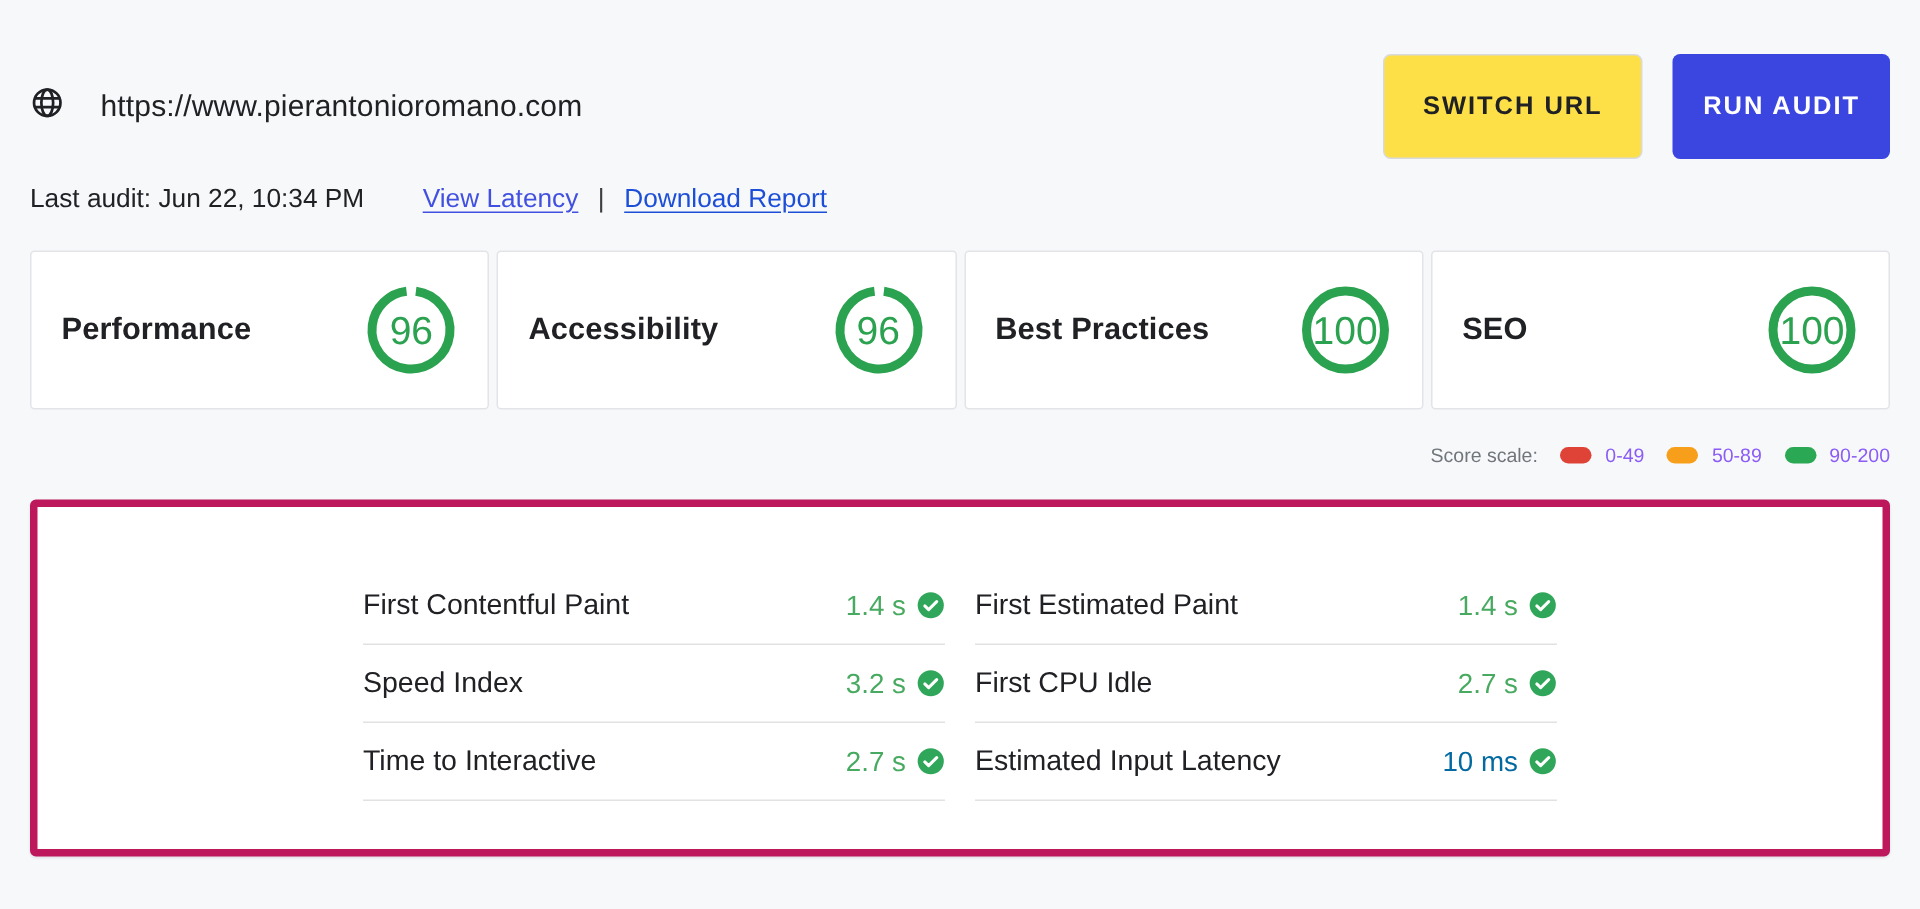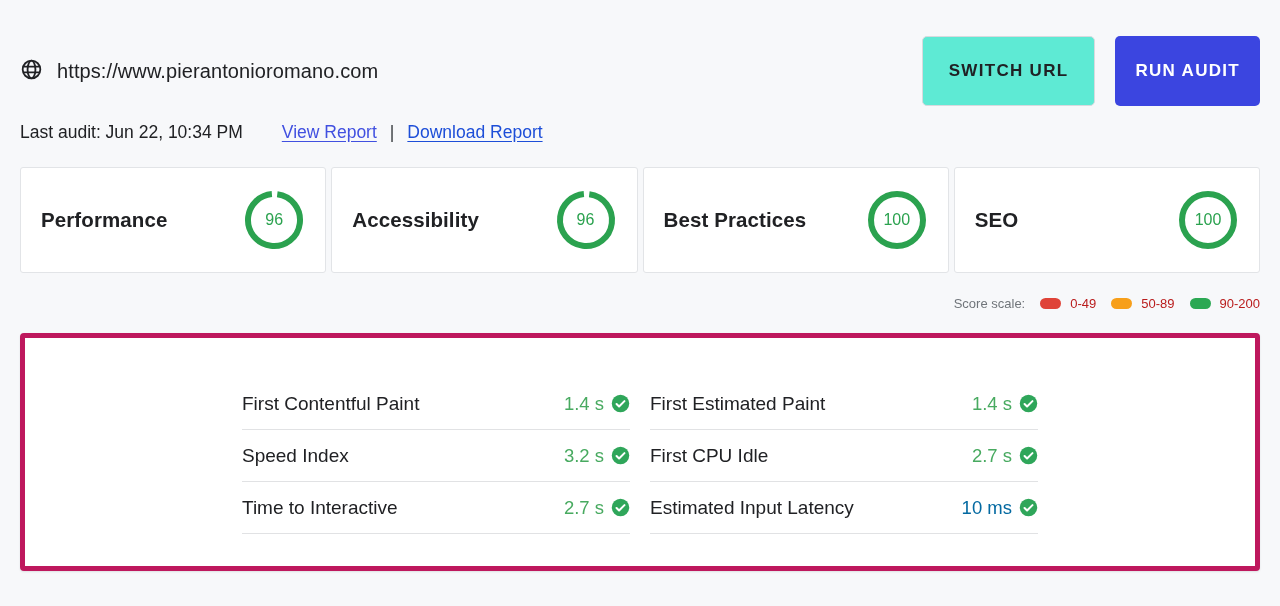--- a/index.html
+++ b/index.html
@@ -7,54 +7,54 @@
   body {
     width: 1280px; height: 606px; overflow: hidden;
     background: #f7f8fa;
     font-family: "Liberation Sans", sans-serif;
     color: #202124;
   }
   .page { padding: 0 20px; }
 
   
   .topbar { margin-top: 36px; height: 70px; display: flex; align-items: center; justify-content: space-between; }
-  .url-group { display: flex; align-items: center; gap: 14px; }
+  .url-group { display: flex; align-items: center; gap: 24px; }
   .url-text { font-size: 20px; letter-spacing: 0.1px; }
   .actions { display: flex; gap: 20px; height: 100%; }
   .btn {
     height: 100%; display: flex; align-items: center; justify-content: center;
     border-radius: 5px; font-family: inherit; font-size: 17px; font-weight: 700;
     letter-spacing: 1.3px; cursor: pointer;
   }
-  .btn-outline { background: #5eead4; border: 1px solid #d8dade; color: #202124; padding: 0 26px; }
+  .btn-outline { background: #fde047; border: 1px solid #d8dade; color: #202124; padding: 0 26px; }
   .btn-primary { border: none; color: #ffffff; padding: 0 20px; }
 
   
   .audit-row { margin-top: 16px; display: flex; align-items: center; font-size: 17.5px; }
   .report-links { margin-left: 39px; display: flex; align-items: center; gap: 13px; }
   .report-link { text-decoration: underline; text-underline-offset: 3px; cursor: pointer; }
   .pipe { color: #3c4043; }
 
   
   .score-row { margin-top: 24px; display: flex; gap: 5px; }
   .score-card {
     flex: 1; height: 106px; background: #ffffff; border: 1px solid #e2e4e7;
     border-radius: 3px; display: flex; align-items: center; justify-content: space-between;
     padding: 0 20px;
     gap: 26px;
   }
   .score-label { font-size: 20.5px; font-weight: 700; letter-spacing: 0.1px; }
   .gauge { position: relative; width: 62px; height: 62px; flex: 0 0 auto; }
   .gauge svg { display: block; }
   .gauge-arc { fill: none; stroke-width: 6; }
-  .gauge-num { position: absolute; inset: 0; display: flex; align-items: center; justify-content: center; font-size: 16px; text-align: right; }
+  .gauge-num { position: absolute; inset: 0; display: flex; align-items: center; justify-content: center; font-size: 26px; text-align: right; }
 
   
   .scale-row { margin-top: 23px; display: flex; justify-content: flex-end; align-items: center; gap: 15px; font-size: 13px; color: #70757a; }
-  .scale-item { display: flex; align-items: center; gap: 9px; color: #b91c1c; }
+  .scale-item { display: flex; align-items: center; gap: 9px; color: #8b5cf6; }
   .pill { width: 21px; height: 11px; border-radius: 6px; display: inline-block; }
 
   
   .metrics-card {
     margin-top: 22px; height: 238px; background: #ffffff;
     border: 5px solid #be185d; border-radius: 4px;
     box-shadow: 0 1px 2px rgba(60,64,67,0.12);
     display: flex; justify-content: center;
   }
   .metrics-table { width: 796px; margin-top: 40px; display: flex; gap: 20px; align-self: flex-start; }
@@ -82,21 +82,21 @@
     </div>
     <div class="actions">
       <button class="btn btn-outline">SWITCH URL</button>
       <button class="btn btn-primary" style="background: rgb(59, 69, 224);">RUN AUDIT</button>
     </div>
   </div>
 
   <div class="audit-row">
     <span>Last audit: Jun 22, 10:34 PM</span>
     <span class="report-links">
-      <a class="report-link" style="color: rgb(65, 80, 224);">View Report</a>
+      <a class="report-link" style="color: rgb(65, 80, 224);">View Latency</a>
       <span class="pipe">|</span>
       <a class="report-link" style="color: #1d4ed8;">Download Report</a>
     </span>
   </div>
 
   <div class="score-row">
 
     <div class="score-card">
       <span class="score-label">Performance</span>
       <span class="gauge">

